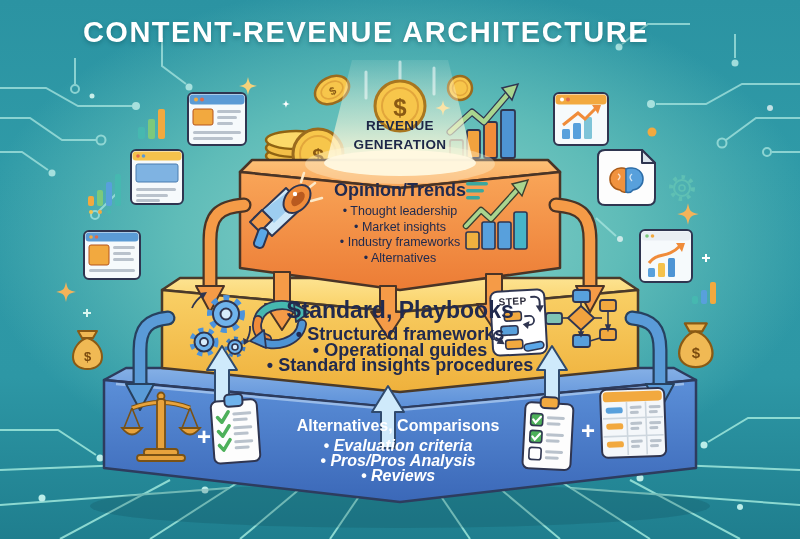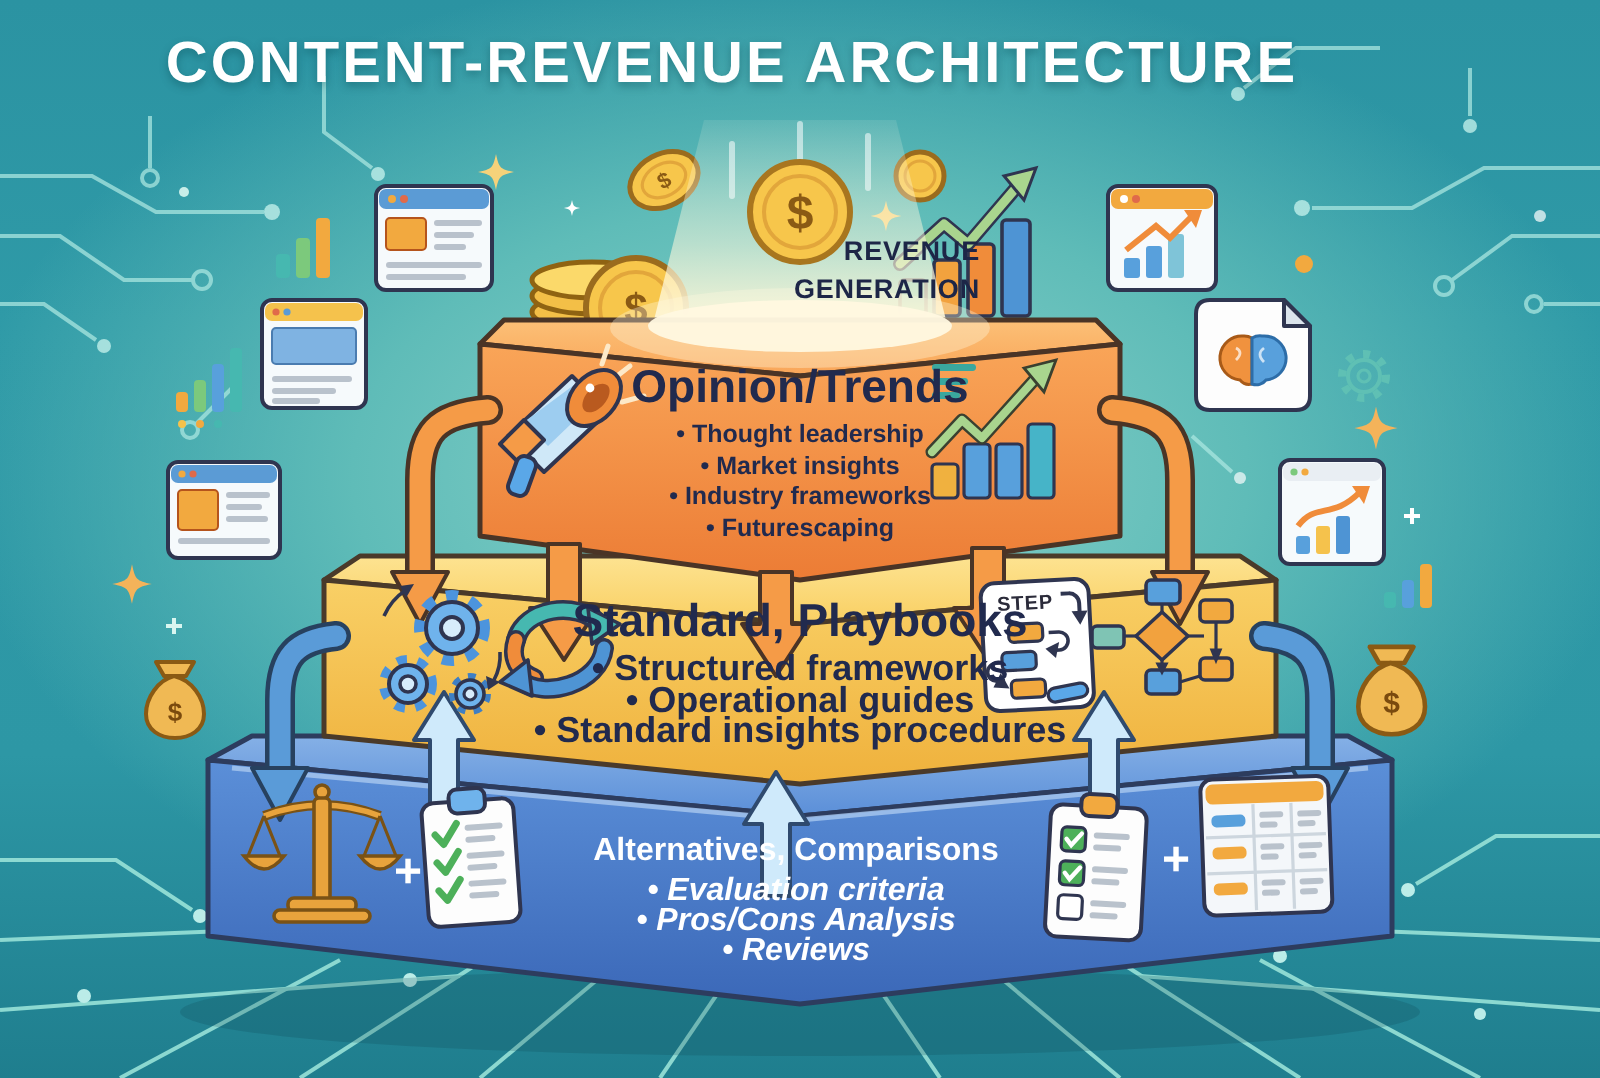--- a/index.html
+++ b/index.html
@@ -10,30 +10,30 @@
       radial-gradient(ellipse 560px 340px at 50% 44%, #8ed4cb 0%, #5fbcb8 40%, rgba(47,152,166,0) 75%),
       linear-gradient(180deg,#2b93a2 0%,#2f9aa7 30%,#2d97a5 70%,#1f7e8e 100%);
   }
   svg{position:absolute;left:0;top:0;}
   .page-title{
     position:absolute;top:16px;left:0;width:732px;text-align:center;
     color:#ffffff;font-size:29px;font-weight:800;letter-spacing:1.5px;
     text-shadow:0 2px 4px rgba(0,60,70,.35);
   }
   .revenue{
-    position:absolute;left:310px;top:116px;width:180px;text-align:right;
+    position:absolute;left:310px;top:116px;width:180px;text-align:center;
     color:#1d2647;font-size:13.5px;font-weight:800;letter-spacing:.4px;line-height:19px;
   }
   .tier-text{position:absolute;text-align:center;}
   .tier-text h2{margin:0 0 3px 0;font-weight:800;white-space:nowrap;}
   .tier-text ul{list-style:none;margin:0;padding:0;}
   .tier-text li::before{content:"• ";}
   .t1{left:250px;top:180px;width:300px;color:#212a4e;}
-  .t1 h2{font-size:23px;text-align:center;}
-  .t1 li{font-size:12.5px;font-weight:700;line-height:15.5px;}
+  .t1 h2{font-size:18px;text-align:center;}
+  .t1 li{font-size:12.5px;font-weight:400;line-height:15.5px;}
   .t2{left:240px;top:297px;width:320px;color:#212a4e;}
   .t2 h2{font-size:23px;}
   .t2 li{font-size:18px;font-weight:700;line-height:15.5px;}
   .t3{left:228px;top:417px;width:340px;color:#ffffff;}
   .t3 h2{font-size:16px;}
   .t3 li{font-size:16px;font-weight:600;line-height:15px;font-style:italic;}
 </style>
 </head>
 <body>
 
@@ -496,35 +496,35 @@
   <div>REVENUE</div>
   <div>GENERATION</div>
 </div>
 
 <div class="tier-text t1">
   <h2>Opinion/Trends</h2>
   <ul>
     <li>Thought leadership</li>
     <li>Market insights</li>
     <li>Industry frameworks</li>
-    <li>Futurescaping</li>
+    <li>Alternatives</li>
   </ul>
 </div>
 
 <div class="tier-text t2">
   <h2>Standard, Playbooks</h2>
   <ul>
     <li>Structured frameworks</li>
     <li>Operational guides</li>
     <li>Standard insights procedures</li>
   </ul>
 </div>
 
 <div class="tier-text t3">
   <h2>Alternatives, Comparisons</h2>
   <ul>
     <li>Evaluation criteria</li>
-    <li>Pros/Cons Analysis</li>
+    <li>Pros/Pros Analysis</li>
     <li>Reviews</li>
   </ul>
 </div>
 
 </div>
 
 </body></html>

